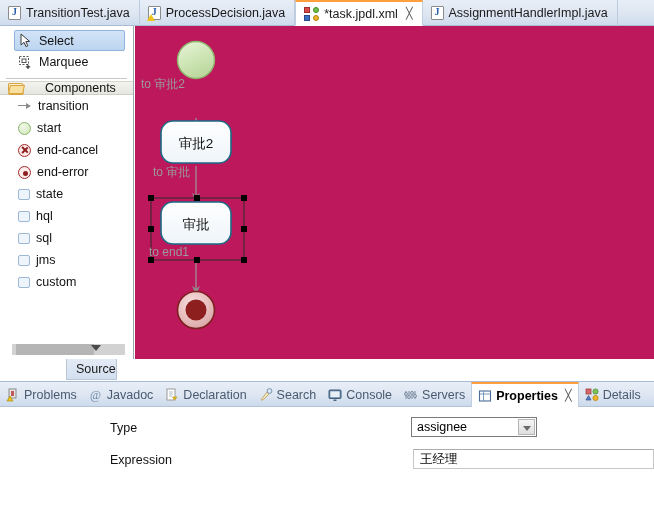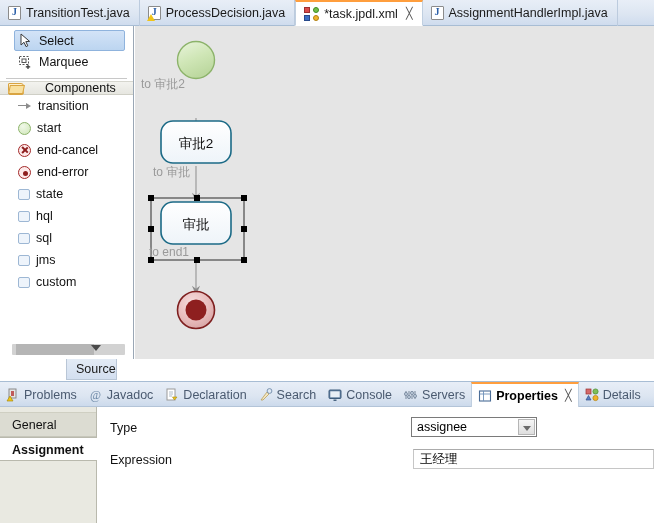--- a/index.html
+++ b/index.html
@@ -162,21 +162,21 @@
   }
   .pal-scroll .arr {
     position: absolute; right: 24px; top: 1px; width: 0; height: 0;
     border-left: 5px solid transparent; border-right: 5px solid transparent;
     border-top: 6px solid #4a4a4a;
   }
 
   
   .canvas {
     position: absolute; left: 135px; top: 0; right: 0; height: 333px;
-    background: #e5e5e5;
+    background: #be185d;
   }
   .canvas svg { display: block; }
 
   
   .ds-tabs {
     position: absolute; left: 0; top: 359px; width: 654px; height: 22px;
     background: #ffffff;
   }
   .ds-tab {
     position: absolute; top: 0; height: 21px; line-height: 21px;
@@ -521,29 +521,20 @@
             <circle cx="10.5" cy="3.5" r="2.6" fill="#7dbf5a" stroke="#4a8a2c" stroke-width="0.7"></circle>
             <path d="M3.5 7.5 L6 12 L1 12 Z" fill="#5b82c4" stroke="#2f4f8c" stroke-width="0.7"></path>
             <circle cx="10.5" cy="10" r="2.6" fill="#f0b429" stroke="#b07f12" stroke-width="0.7"></circle>
           </svg>
         </span>
         <span>Details</span>
       </div>
     </div>
 
     <div class="prop-area">
-      <div class="prop-tabcol">
-        <div class="prop-tabcol-top"></div>
-        <div class="ptab unsel">
-          <span>General</span>
-        </div>
-        <div class="ptab sel">
-          <span>Assignment</span>
-        </div>
-      </div>
 
       <div class="prop-fields">
         <div class="fld-row" style="top:10px;">
           <span class="fld-label">Type</span>
           <div class="combo">
             <span>assignee</span>
             <span class="arrowbox"></span>
           </div>
         </div>
         <div class="fld-row" style="top:42px;">

